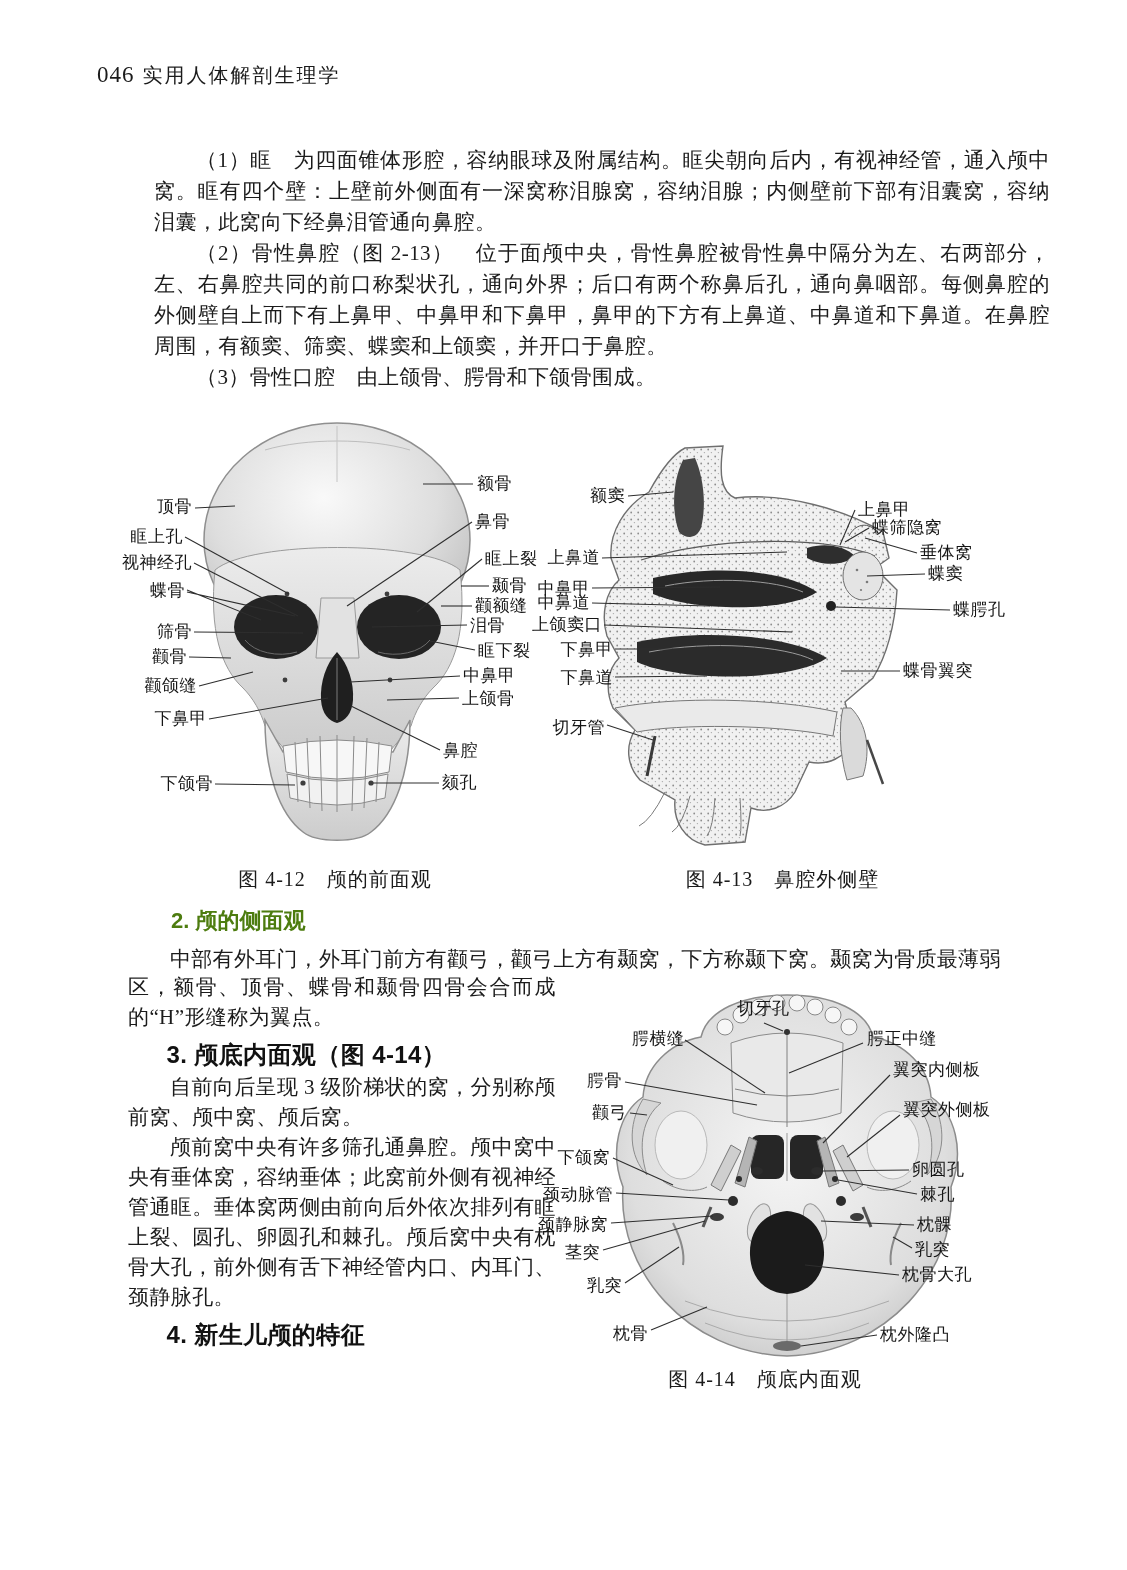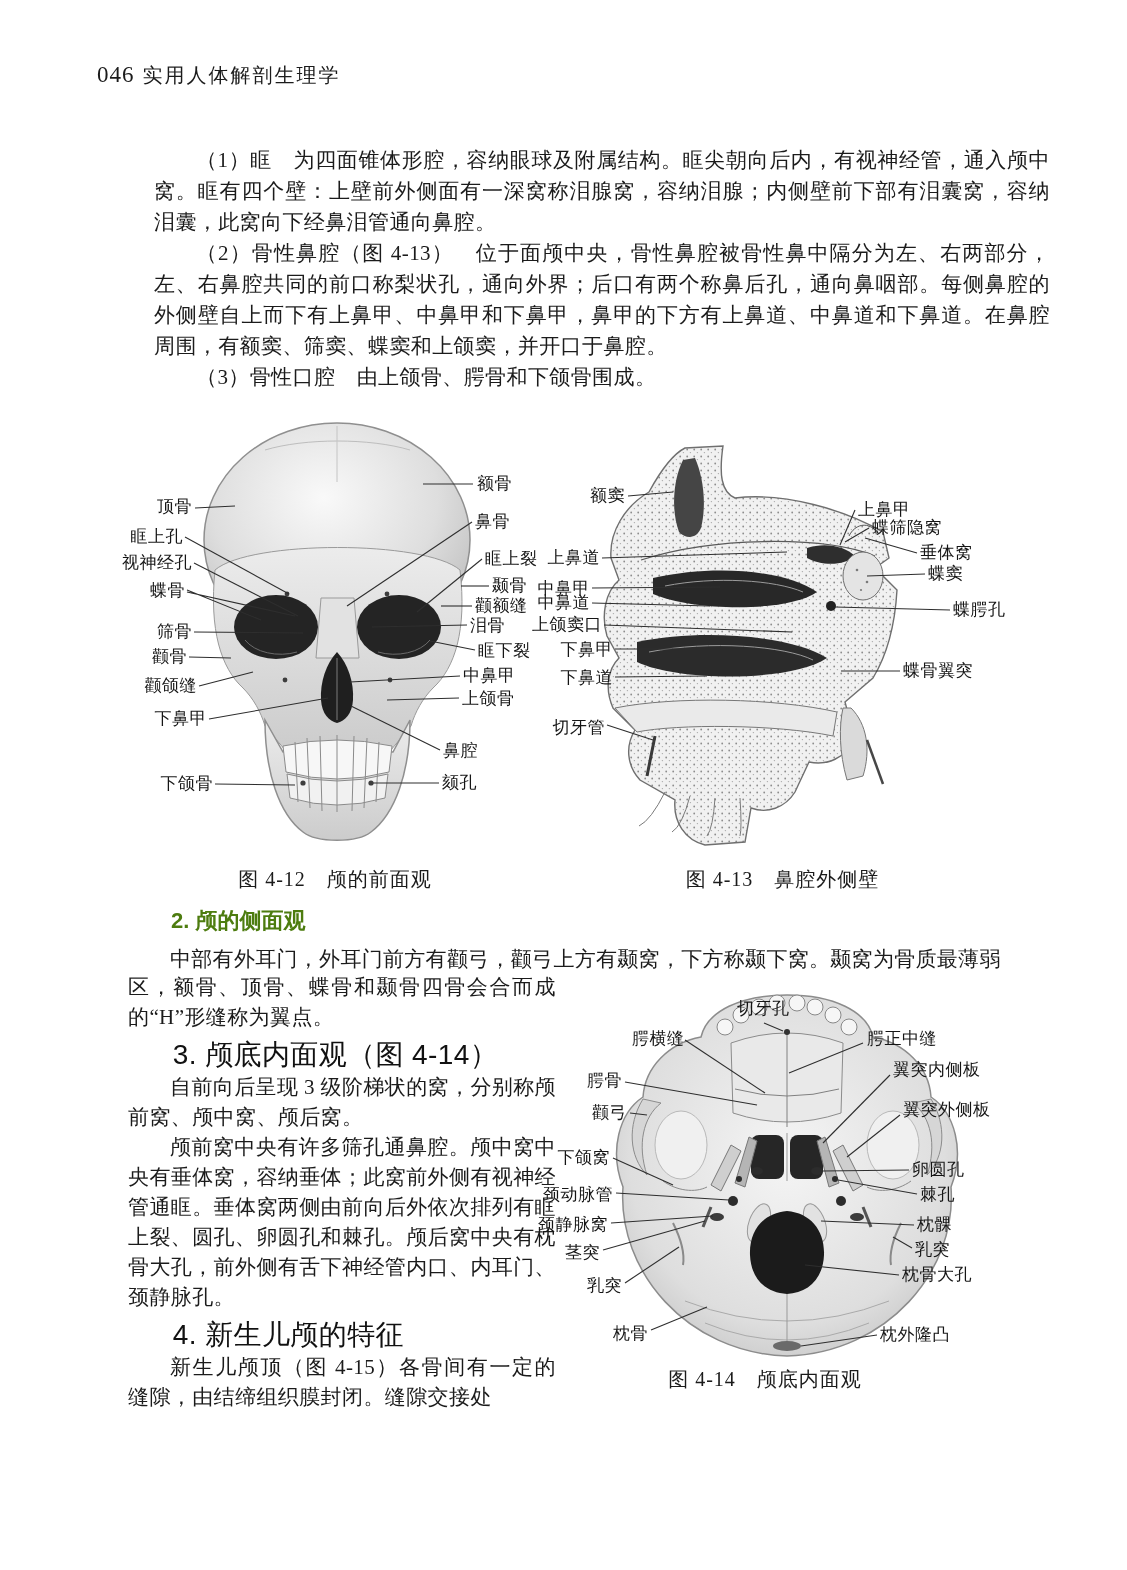--- a/index.html
+++ b/index.html
@@ -15,21 +15,21 @@
           font-weight:600;font-size:22px;line-height:30px;color:#4d7c0f;}
   .fullline{position:absolute;left:128px;width:896px;font-size:21px;line-height:31px;
             letter-spacing:0.3px;white-space:nowrap;}
   .l1{top:944px;text-indent:2em;}
   .l2{top:1416px;}
   .leftcol{position:absolute;left:128px;top:972px;width:428px;font-size:21px;line-height:30px;
            text-align:justify;letter-spacing:0.4px;}
   .leftcol p{margin:0;}
   .leftcol p.ind{text-indent:2em;}
   .leftcol h3{margin:8px 0 2px 0;font-family:"Liberation Sans","DejaVu Sans",sans-serif;
-              font-weight:400;font-size:28px;line-height:30px;color:#111;text-indent:1.6em;}
+              font-weight:700;font-size:24px;line-height:30px;color:#111;text-indent:1.6em;}
   .fig{position:absolute;}
   .fig svg{position:absolute;left:0;top:0;}
   .f412{left:135px;top:420px;width:400px;height:440px;}
   .f413{left:545px;top:440px;width:475px;height:418px;}
   .f414{left:545px;top:985px;width:495px;height:400px;}
   .lbl{position:absolute;font-size:17px;line-height:22px;color:#151515;white-space:nowrap;
        letter-spacing:0.5px;}
   .cap{position:absolute;text-align:center;font-size:20px;line-height:26px;letter-spacing:1px;}
   .cap412{left:135px;top:866px;width:400px;}
   .cap413{left:545px;top:866px;width:475px;}
@@ -41,21 +41,21 @@
 
 <div class="page">
 
   <div class="hdr">
     <span class="pnum">046</span>
     <span class="btitle">实用人体解剖生理学</span>
   </div>
 
   <div class="bodyblock">
     <p>（1）眶　为四面锥体形腔，容纳眼球及附属结构。眶尖朝向后内，有视神经管，通入颅中窝。眶有四个壁：上壁前外侧面有一深窝称泪腺窝，容纳泪腺；内侧壁前下部有泪囊窝，容纳泪囊，此窝向下经鼻泪管通向鼻腔。</p>
-    <p>（2）骨性鼻腔（图 4-13）　位于面颅中央，骨性鼻腔被骨性鼻中隔分为左、右两部分，左、右鼻腔共同的前口称梨状孔，通向外界；后口有两个称鼻后孔，通向鼻咽部。每侧鼻腔的外侧壁自上而下有上鼻甲、中鼻甲和下鼻甲，鼻甲的下方有上鼻道、中鼻道和下鼻道。在鼻腔周围，有额窦、筛窦、蝶窦和上颌窦，并开口于鼻腔。</p>
+    <p>（2）骨性鼻腔（图 2-13）　位于面颅中央，骨性鼻腔被骨性鼻中隔分为左、右两部分，左、右鼻腔共同的前口称梨状孔，通向外界；后口有两个称鼻后孔，通向鼻咽部。每侧鼻腔的外侧壁自上而下有上鼻甲、中鼻甲和下鼻甲，鼻甲的下方有上鼻道、中鼻道和下鼻道。在鼻腔周围，有额窦、筛窦、蝶窦和上颌窦，并开口于鼻腔。</p>
     <p>（3）骨性口腔　由上颌骨、腭骨和下颌骨围成。</p>
   </div>
 
   <div class="fig f412">
     <svg width="400" height="440" viewBox="0 0 400 440">
       <defs>
         <radialGradient id="g1" cx="45%" cy="32%" r="78%">
           <stop offset="0%" stop-color="#f9f9f9"></stop>
             <stop offset="55%" stop-color="#dedede"></stop>
             <stop offset="100%" stop-color="#b3b3b3"></stop>
@@ -200,21 +200,20 @@
 
   <div class="h2line">2. 颅的侧面观</div>
   <div class="fullline l1">中部有外耳门，外耳门前方有颧弓，颧弓上方有颞窝，下方称颞下窝。颞窝为骨质最薄弱</div>
 
   <div class="leftcol">
     <p>区，额骨、顶骨、蝶骨和颞骨四骨会合而成的“H”形缝称为翼点。</p>
     <h3>3. 颅底内面观（图 4-14）</h3>
     <p class="ind">自前向后呈现 3 级阶梯状的窝，分别称颅前窝、颅中窝、颅后窝。</p>
     <p class="ind">颅前窝中央有许多筛孔通鼻腔。颅中窝中央有垂体窝，容纳垂体；此窝前外侧有视神经管通眶。垂体窝两侧由前向后外依次排列有眶上裂、圆孔、卵圆孔和棘孔。颅后窝中央有枕骨大孔，前外侧有舌下神经管内口、内耳门、颈静脉孔。</p>
     <h3>4. 新生儿颅的特征</h3>
-    <p class="ind">新生儿颅顶（图 4-15）各骨间有一定的缝隙，由结缔组织膜封闭。缝隙交接处</p>
   </div>
 
   <div class="fig f414">
     <svg width="495" height="400" viewBox="0 0 495 400">
       <defs>
         <radialGradient id="g3" cx="50%" cy="45%" r="68%">
           <stop offset="0%" stop-color="#f5f5f5"></stop>
             <stop offset="68%" stop-color="#dedede"></stop>
             <stop offset="100%" stop-color="#bcbcbc"></stop>
         </radialGradient>

